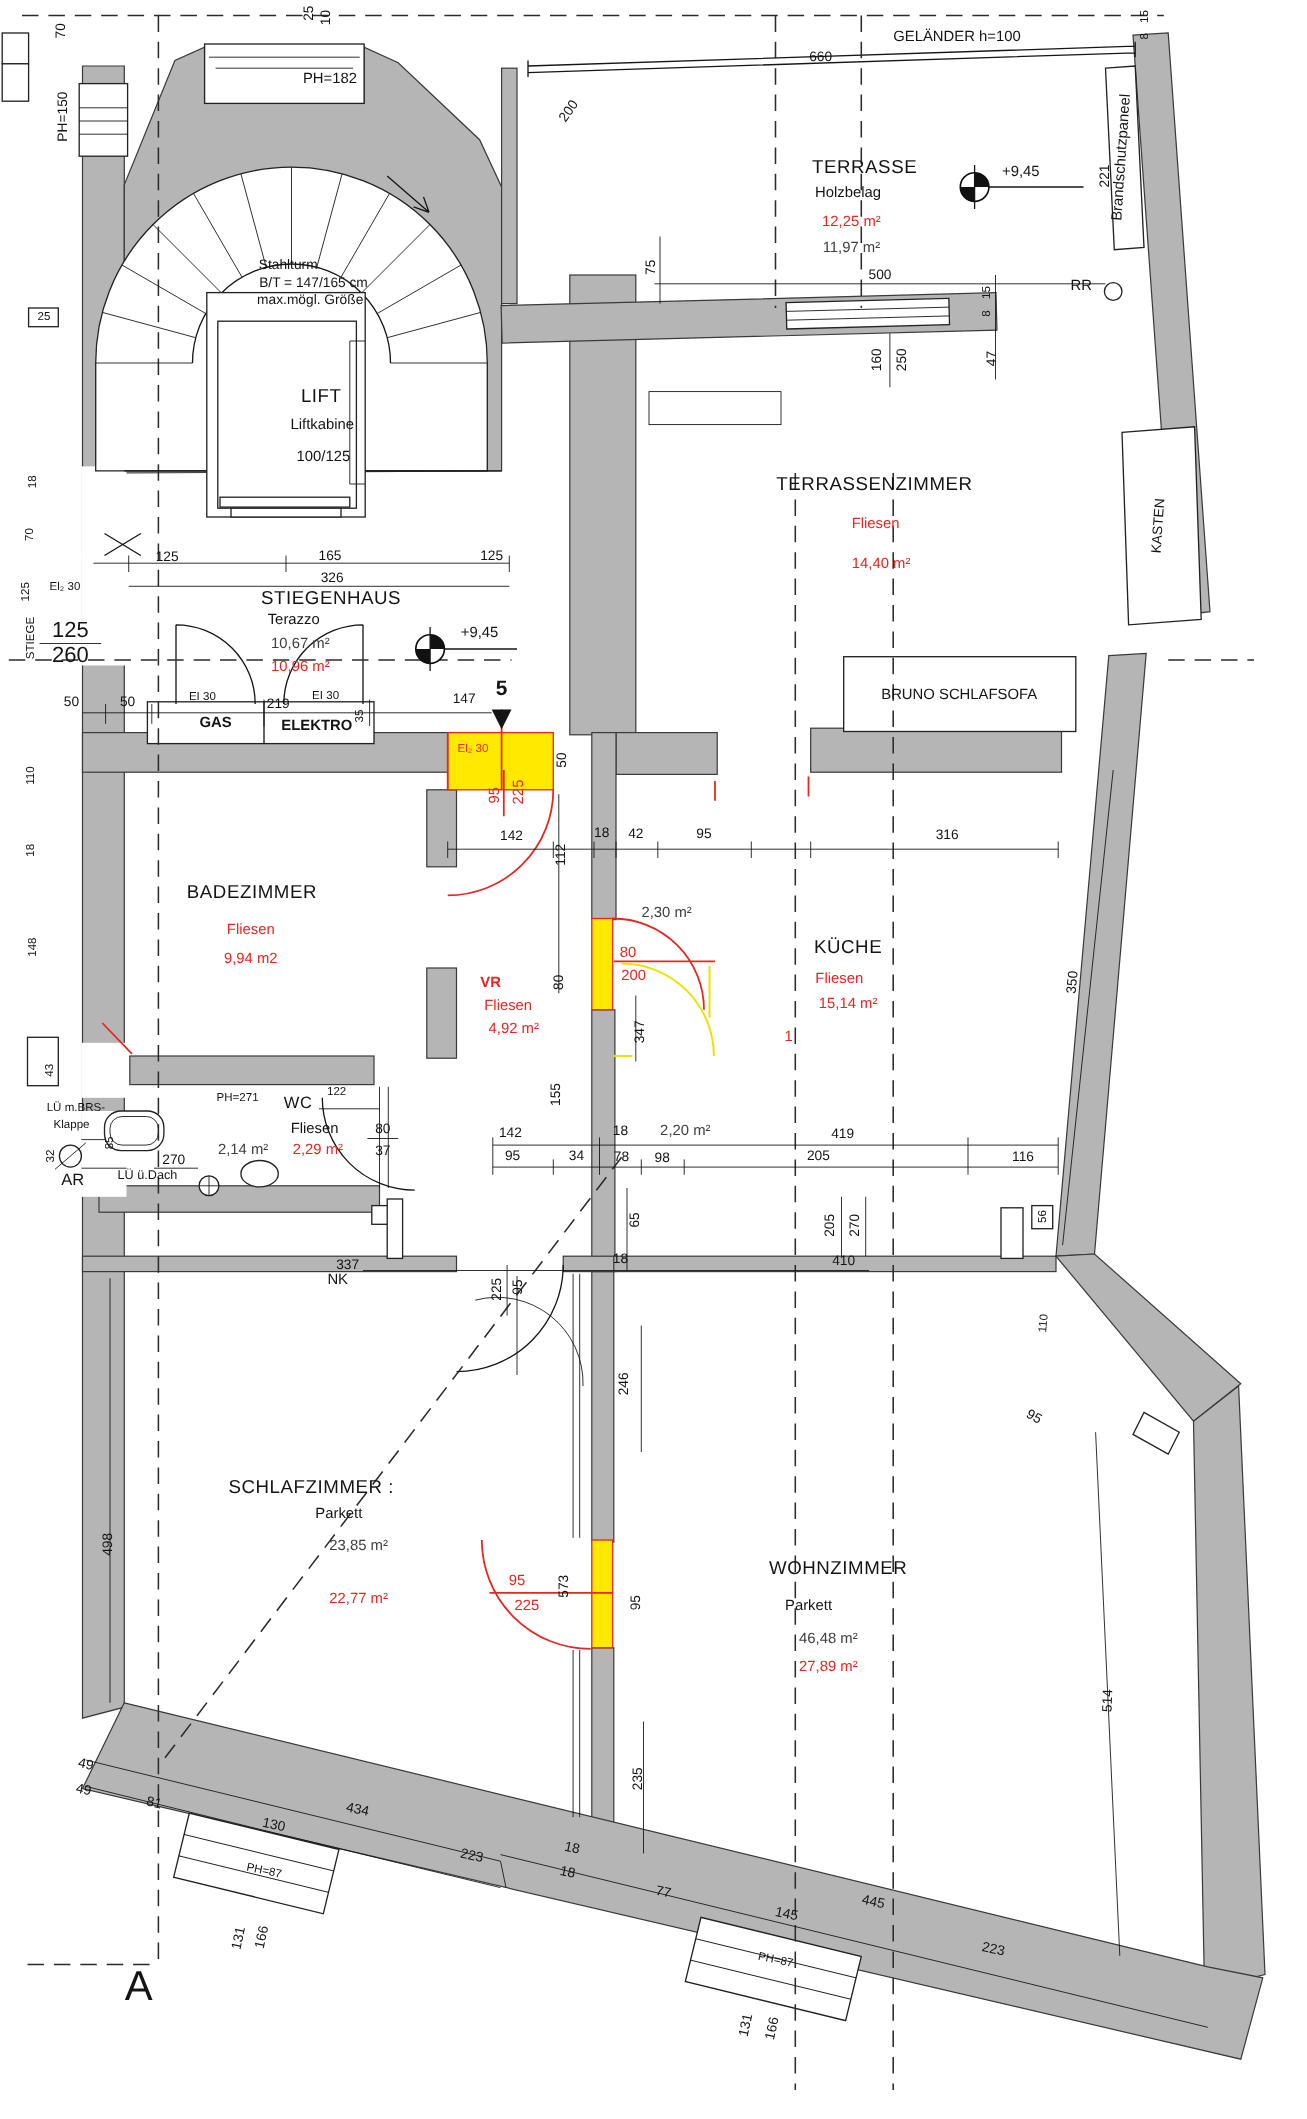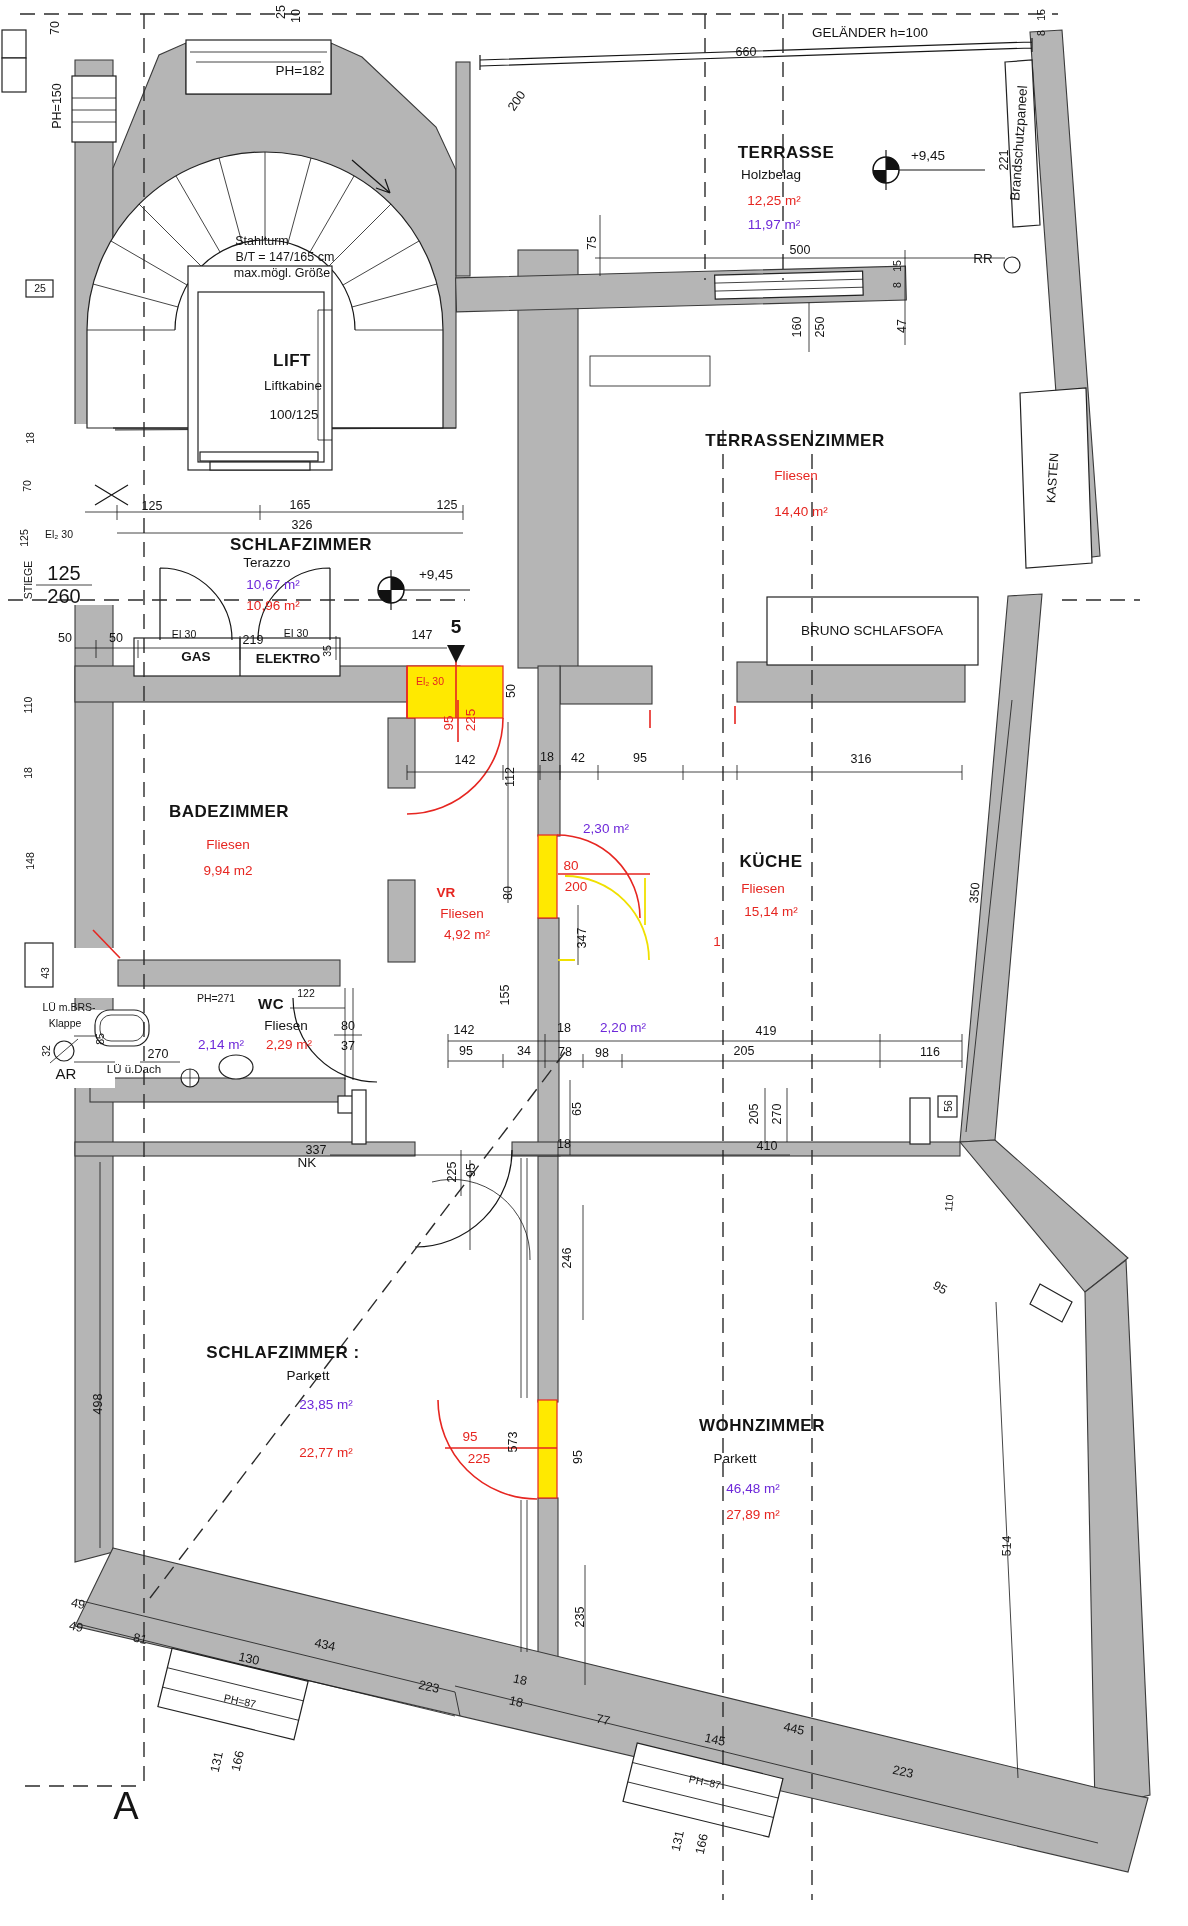--- a/index.html
+++ b/index.html
@@ -10,25 +10,25 @@
      color:#141414;white-space:nowrap;line-height:1;z-index:5;}
   .r  {transform:translate(-50%,-50%) rotate(-90deg);}
   .s12{transform:translate(-50%,-50%) rotate(12deg);}
   .s78{transform:translate(-50%,-50%) rotate(-78deg);}
   .s85{transform:translate(-50%,-50%) rotate(-85deg);}
   .s88{transform:translate(-50%,-50%) rotate(-88deg);}
   .s30{transform:translate(-50%,-50%) rotate(30deg);}
   .s55{transform:translate(-50%,-50%) rotate(-55deg);}
   .sm{font-size:10.5px;}
   .md{font-size:13.5px;}
-  .lg{font-size:17px;font-weight:700;letter-spacing:.5px;}
+  .lg{font-size:17px;font-weight:400;letter-spacing:.5px;}
   .xl{font-size:20px;}
   .b{font-weight:700;}
   .red{color:#e62621;}
-  .yel{color:#6d28d9;}
+  .yel{color:#404040;}
   .pos{font-size:19px;font-weight:700;}
   .sec{font-size:38px;font-weight:400;}
 </style>
 </head>
 <body>
 
 <div id="stage">
 
 <svg width="1188" height="1926" viewBox="0 0 1188 1926">
   <style>
@@ -237,21 +237,21 @@
 
 <div class="t lg" style="left:786px;top:152px">TERRASSE</div>
 <div class="t md" style="left:771px;top:175px">Holzbelag</div>
 <div class="t md red" style="left:774px;top:201px">12,25 m²</div>
 <div class="t md yel" style="left:774px;top:225px">11,97 m²</div>
 
 <div class="t lg" style="left:795px;top:440px">TERRASSENZIMMER</div>
 <div class="t md red" style="left:796px;top:476px">Fliesen</div>
 <div class="t md red" style="left:801px;top:512px">14,40 m²</div>
 
-<div class="t lg" style="left:301px;top:544px">SCHLAFZIMMER</div>
+<div class="t lg" style="left:301px;top:544px">STIEGENHAUS</div>
 <div class="t md" style="left:267px;top:563px">Terazzo</div>
 <div class="t md yel" style="left:273px;top:585px">10,67 m²</div>
 <div class="t md red" style="left:273px;top:606px">10,96 m²</div>
 
 <div class="t lg" style="left:229px;top:811px">BADEZIMMER</div>
 <div class="t md red" style="left:228px;top:845px">Fliesen</div>
 <div class="t md red" style="left:228px;top:871px">9,94 m2</div>
 
 <div class="t md b red" style="left:446px;top:893px">VR</div>
 <div class="t md red" style="left:462px;top:914px">Fliesen</div>

